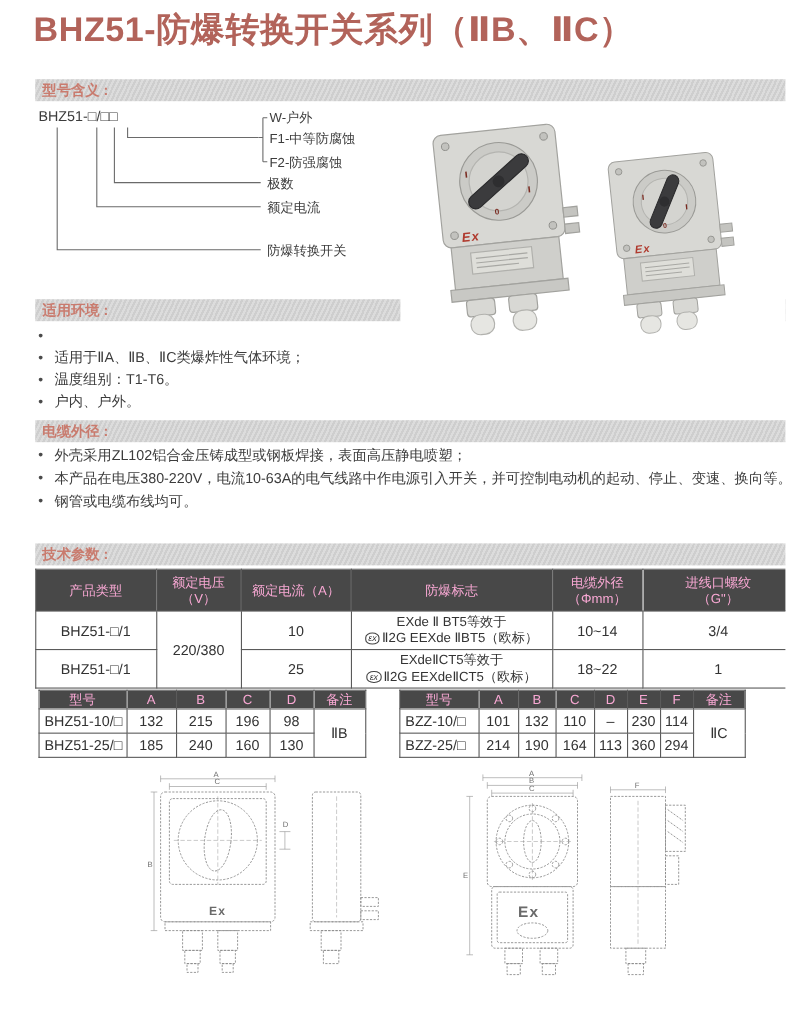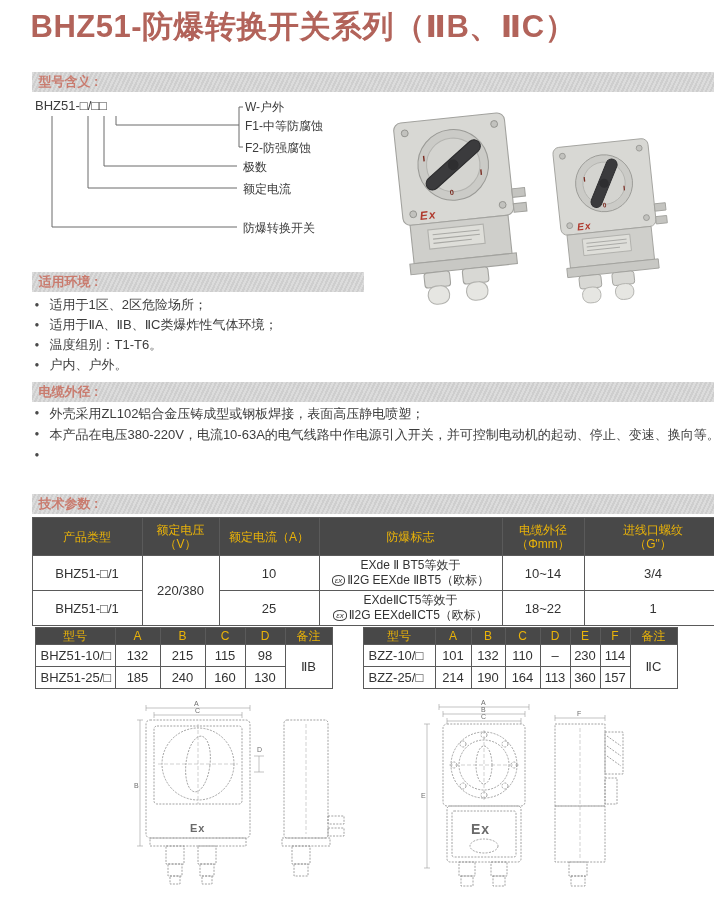--- a/index.html
+++ b/index.html
@@ -48,21 +48,21 @@
   .bullets { position:absolute; left:28px; list-style:none; z-index:1; }
   .bullets-env  { top:295px; }
   .bullets-feat { top:403px; }
   .bullets li { display:flex; align-items:flex-start; height:20px; line-height:20px; white-space:nowrap; }
   .bullets-feat li { height:21px; line-height:21px; }
   .bullets .dot { font-size:8px; width:15px; color:#4a4a4a; line-height:20px; }
   .bullets .txt { font-size:13px; color:#3c3c3c; }
   
   table { border-collapse:collapse; table-layout:fixed; position:absolute; background:#fff; }
   th, td { border:1px solid #5a5a5a; text-align:center; overflow:hidden; }
-  th { background:#484848; color:#eab308; font-weight:normal; font-size:12px; white-space:pre-line; line-height:14px; }
+  th { background:#484848; color:#f9a8d4; font-weight:normal; font-size:12px; white-space:pre-line; line-height:14px; }
   td { font-size:13px; color:#333333; }
   .main-table { left:25px; top:517px; width:690px; }
   .main-table thead tr { height:38px; }
   .main-table tbody tr { height:35px; }
   .main-table .excell { font-size:12px; line-height:15px; }
   .atex {
     display:inline-block; border:1px solid #444; border-radius:50% / 42%;
     font-size:8px; line-height:9px; padding:0 2px; margin-right:2px;
     font-style:italic; color:#333; vertical-align:1px;
   }
@@ -166,21 +166,20 @@
         <rect x="116" y="92" width="12" height="8" fill="#c4c4c0" stroke="#a2a29e"></rect>
       </g>
     </svg>
   </div>
 
   <div class="band band-env">适用环境 :</div>
 
   <ul class="bullets bullets-env">
     <li>
       <span class="dot">●</span>
-      <span class="txt">适用于1区、2区危险场所；</span>
     </li>
     <li>
       <span class="dot">●</span>
       <span class="txt">适用于ⅡA、ⅡB、ⅡC类爆炸性气体环境；</span>
     </li>
     <li>
       <span class="dot">●</span>
       <span class="txt">温度组别：T1-T6。</span>
     </li>
     <li>
@@ -195,20 +194,21 @@
     <li>
       <span class="dot">●</span>
       <span class="txt">外壳采用ZL102铝合金压铸成型或钢板焊接，表面高压静电喷塑；</span>
     </li>
     <li>
       <span class="dot">●</span>
       <span class="txt">本产品在电压380-220V，电流10-63A的电气线路中作电源引入开关，并可控制电动机的起动、停止、变速、换向等。</span>
     </li>
     <li>
       <span class="dot">●</span>
+      <span class="txt">钢管或电缆布线均可。</span>
     </li>
   </ul>
 
   <div class="band band-params">技术参数 :</div>
 
   <table class="main-table">
     <colgroup>
       <col style="width:110px">
         <col style="width:77px">
         <col style="width:100px">
@@ -271,21 +271,21 @@
         <th>C</th>
         <th>D</th>
         <th>备注</th>
       </tr>
     </thead>
     <tbody>
       <tr>
         <td class="model">BHZ51-10/□</td>
         <td>132</td>
         <td>215</td>
-        <td>115</td>
+        <td>196</td>
         <td>98</td>
         <td rowspan="2">ⅡB</td>
       </tr>
       <tr>
         <td class="model">BHZ51-25/□</td>
         <td>185</td>
         <td>240</td>
         <td>160</td>
         <td>130</td>
       </tr>
@@ -326,21 +326,21 @@
         <td>114</td>
         <td rowspan="2">ⅡC</td>
       </tr>
       <tr>
         <td class="model">BZZ-25/□</td>
         <td>214</td>
         <td>190</td>
         <td>164</td>
         <td>113</td>
         <td>360</td>
-        <td>157</td>
+        <td>294</td>
       </tr>
     </tbody>
   </table>
 
   <svg class="draw draw-left" viewBox="0 0 230 192">
     <path class="dim" d="M14,8 H118 M14,5 V11 M118,5 V11"></path>
     <text x="62" y="6">A</text>
     <path class="dim" d="M22,15 H110 M22,12 V18 M110,12 V18"></path>
     <text x="63" y="13">C</text>
     <path class="dim" d="M8,20 V146 M5,20 H11 M5,146 H11"></path>

